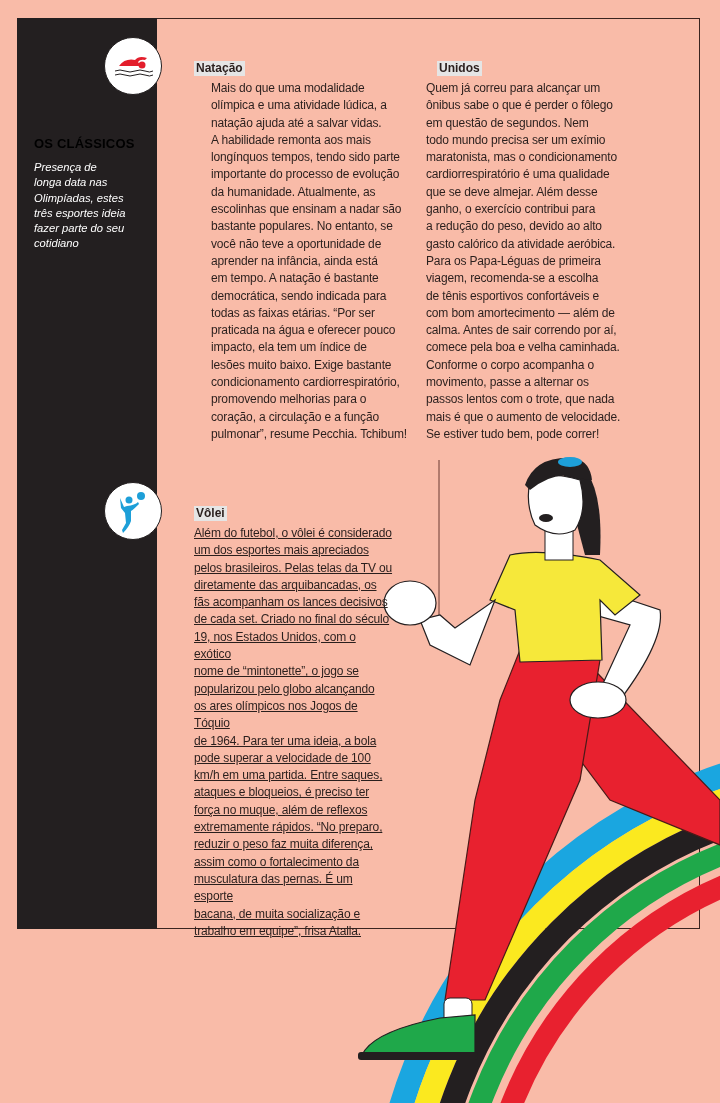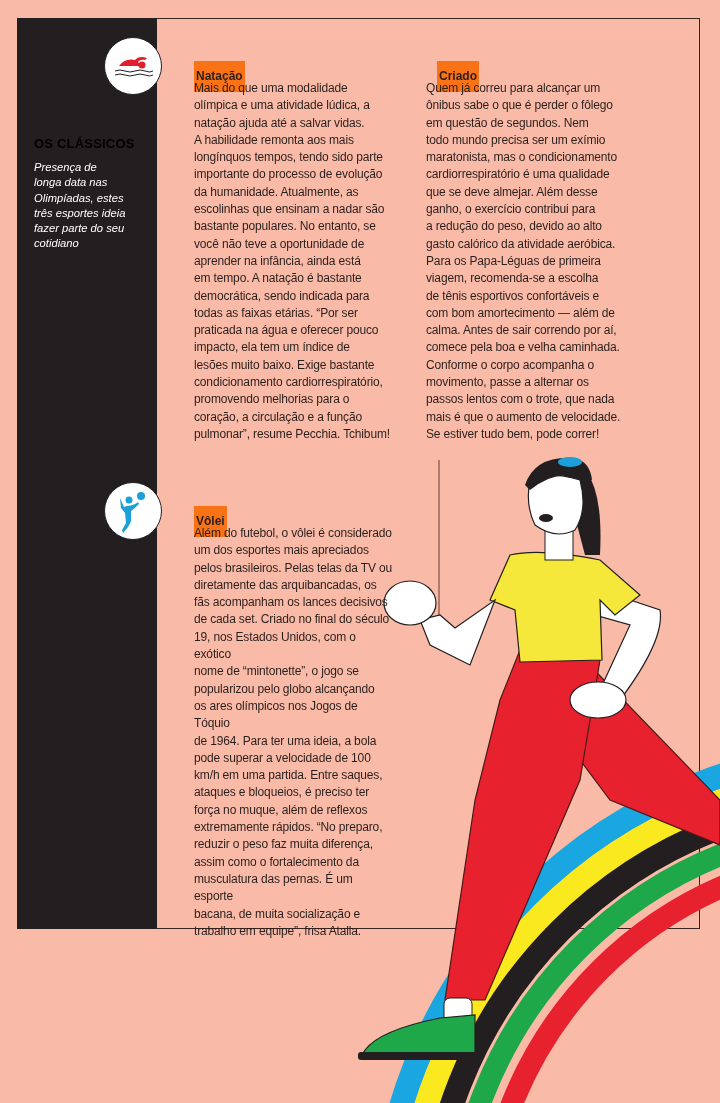--- a/index.html
+++ b/index.html
@@ -5,21 +5,21 @@
   html, body { margin:0; padding:0; }
   body { width:720px; height:1103px; background:#f9bba8; position:relative; overflow:hidden;
          font-family:"Liberation Sans", sans-serif; color:#2a1f1d; }
   .box { position:absolute; left:17px; top:18px; width:683px; height:911px;
          border:1px solid #3a2420; box-sizing:border-box; }
   .sidebar { position:absolute; left:17px; top:18px; width:140px; height:911px; background:#231f20; }
   .side-title { position:absolute; left:34px; top:136px; color:#000000; font-weight:bold; font-size:13px; letter-spacing:0.2px; }
   .side-sub { position:absolute; left:34px; top:160px; width:110px; color:#fff; font-style:italic; font-size:11.2px; line-height:15.3px; }
   .icon-circle { position:absolute; width:58px; height:58px; border-radius:50%; background:#fff;
                  border:1.5px solid #231f20; box-sizing:border-box; }
-  .section-title { position:absolute; font-weight:bold; font-size:12px; background:#f97316; padding:8px 2px; line-height:15px; }
+  .section-title { position:absolute; font-weight:bold; font-size:12px; background:#e5e5e5; padding:0 2px; line-height:15px; }
   .section-body { position:absolute; font-size:12px; line-height:17.3px; white-space:pre-line; letter-spacing:-0.15px; }
   .art { position:absolute; left:0; top:0; pointer-events:none; }
 </style>
 </head>
 <body>
 
 <div class="box"></div>
 <div class="sidebar"></div>
 
 <div class="side-title">OS CLÁSSICOS</div>
@@ -73,21 +73,21 @@
 
 <div class="icon-circle" style="left:104px; top:37px;">
   <svg width="55" height="55" viewBox="0 0 55 55">
     <path d="M14 28 Q20 20 30 22 Q34 17 42 20 L40 22 Q35 21 33 24 L36 28 Z" fill="#e31e2c"></path>
     <circle cx="37" cy="27" r="3.5" fill="#e31e2c"></circle>
     <path d="M10 33 Q15 31 20 33 T30 33 T40 33 T48 33" fill="none" stroke="#231f20" stroke-width="1"></path>
     <path d="M10 37 Q15 35 20 37 T30 37 T40 37 T48 37" fill="none" stroke="#231f20" stroke-width="1"></path>
   </svg>
 </div>
 <div class="section-title" style="left:194px; top:61px;">Natação</div>
-<div class="section-body" style="left:194px; top:80px; width:230px;">Mais do que uma modalidade
+<div class="section-body" style="left:211px; top:80px; width:230px;">Mais do que uma modalidade
 olímpica e uma atividade lúdica, a
 natação ajuda até a salvar vidas.
 A habilidade remonta aos mais
 longínquos tempos, tendo sido parte
 importante do processo de evolução
 da humanidade. Atualmente, as
 escolinhas que ensinam a nadar são
 bastante populares. No entanto, se
 você não teve a oportunidade de
 aprender na infância, ainda está
@@ -95,21 +95,21 @@
 democrática, sendo indicada para
 todas as faixas etárias. “Por ser
 praticada na água e oferecer pouco
 impacto, ela tem um índice de
 lesões muito baixo. Exige bastante
 condicionamento cardiorrespiratório,
 promovendo melhorias para o
 coração, a circulação e a função
 pulmonar”, resume Pecchia. Tchibum!</div>
 
-<div class="section-title" style="left:437px; top:61px;">Criado</div>
+<div class="section-title" style="left:437px; top:61px;">Unidos</div>
 <div class="section-body" style="left:426px; top:80px; width:240px;">Quem já correu para alcançar um
 ônibus sabe o que é perder o fôlego
 em questão de segundos. Nem
 todo mundo precisa ser um exímio
 maratonista, mas o condicionamento
 cardiorrespiratório é uma qualidade
 que se deve almejar. Além desse
 ganho, o exercício contribui para
 a redução do peso, devido ao alto
 gasto calórico da atividade aeróbica.
@@ -126,21 +126,21 @@
 Se estiver tudo bem, pode correr!</div>
 
 <div class="icon-circle" style="left:104px; top:482px;">
   <svg width="55" height="55" viewBox="0 0 55 55">
     <circle cx="24" cy="17" r="3.5" fill="#1d9fd8"></circle>
     <circle cx="36" cy="13" r="4" fill="#1d9fd8"></circle>
     <path d="M15 15 L19 24 L22 23 Q30 22 33 19 L34 21 Q28 27 26 28 L26 38 Q24 44 18 50 L17 47 L21 40 L20 30 L16 25 Z" fill="#1d9fd8"></path>
   </svg>
 </div>
 <div class="section-title" style="left:194px; top:506px;">Vôlei</div>
-<div class="section-body" style="left:194px; top:525px; width:200px;">Além do futebol, o vôlei é considerado
+<div class="section-body" style="left:194px; top:525px; width:200px;text-decoration:underline;">Além do futebol, o vôlei é considerado
 um dos esportes mais apreciados
 pelos brasileiros. Pelas telas da TV ou
 diretamente das arquibancadas, os
 fãs acompanham os lances decisivos
 de cada set. Criado no final do século
 19, nos Estados Unidos, com o exótico
 nome de “mintonette”, o jogo se
 popularizou pelo globo alcançando
 os ares olímpicos nos Jogos de Tóquio
 de 1964. Para ter uma ideia, a bola

